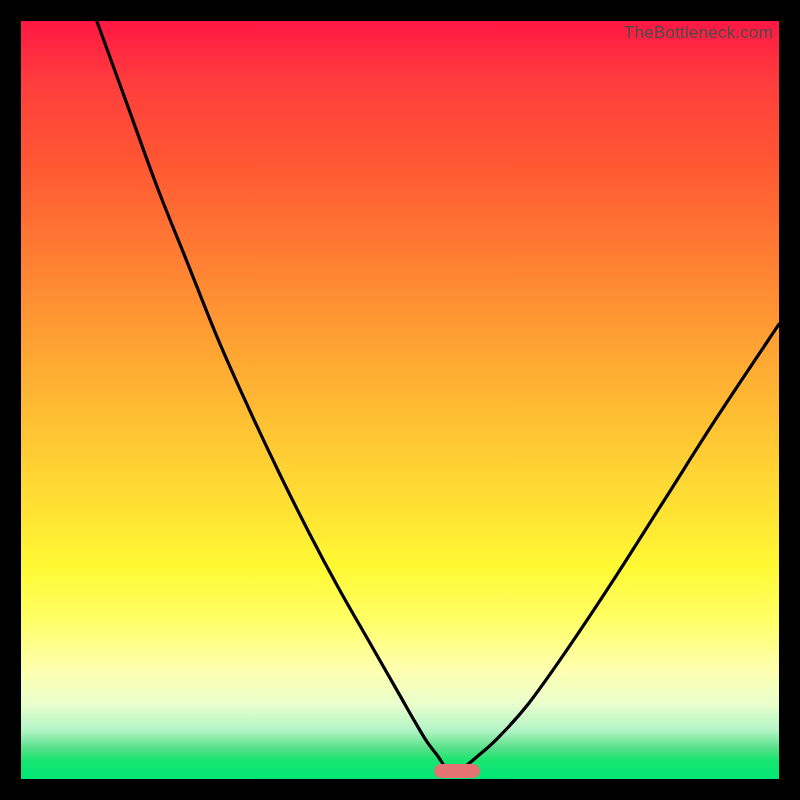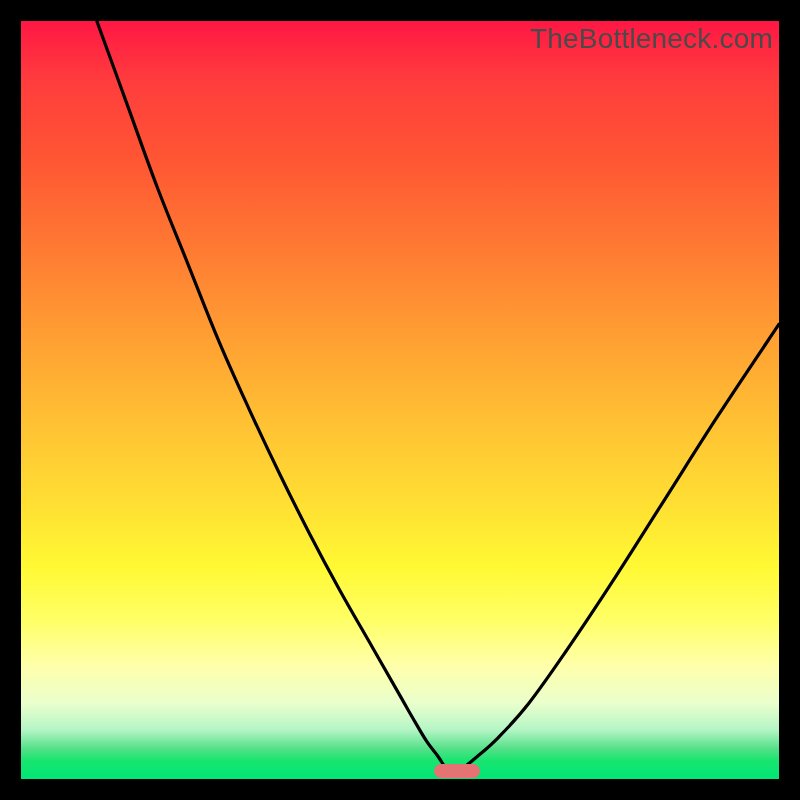--- a/index.html
+++ b/index.html
@@ -32,21 +32,21 @@
       #55e088 96%,
       #19e56f 97.5%,
       #00e676 100%
     );
   }
   .watermark {
     position: absolute;
     top: 2px;
     right: 6px;
     font-family: Arial, Helvetica, sans-serif;
-    font-size: 28px;
+    font-size: 17px;
     color: #4a4a4a;
     font-weight: 500;
     letter-spacing: 0.2px;
   }
   .curve-svg {
     position: absolute;
     left: 0;
     top: 0;
     width: 758px;
     height: 758px;

